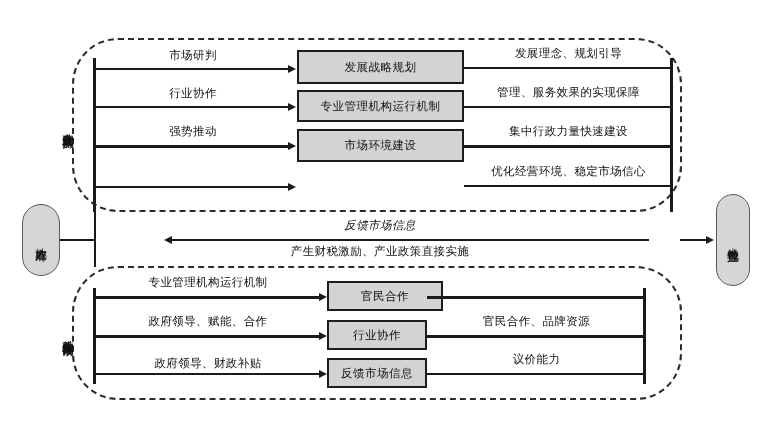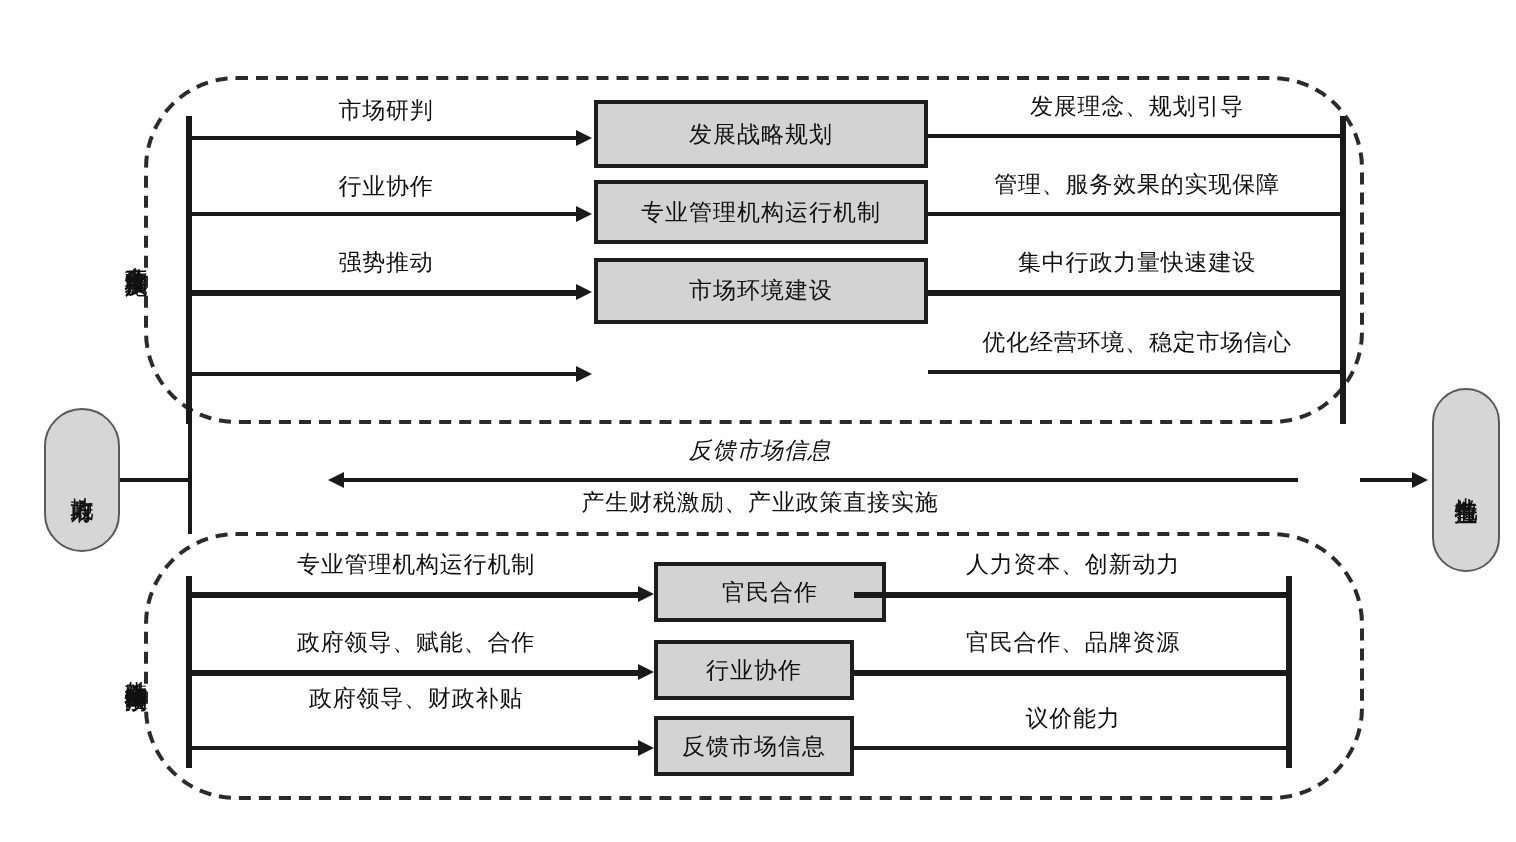--- a/index.html
+++ b/index.html
@@ -155,33 +155,32 @@
   <div class="vline" style="left:93px; top:288px; width:2.5px; height:96px;"></div>
 
   <div class="vline" style="left:643px; top:288px; width:2.5px; height:96px;"></div>
 
   <div class="caption" style="left:95px; top:275px; width:226px;">专业管理机构运行机制</div>
   <div class="hline" style="left:93px; top:296px; width:227px; height:2.6px;"></div>
   <div class="arrowhead arrow-right" style="left:319px; top:292.8px;"></div>
 
   <div class="gbox" style="left:327px; top:281px; width:116px; height:30px;">官民合作</div>
 
-  <div class="caption" style="left:429px; top:275px; width:215px;">人力资本、创新动力</div>
   <div class="hline" style="left:427px; top:296px; width:218px; height:2.6px;"></div>
 
   <div class="caption" style="left:95px; top:314px; width:226px;">政府领导、赋能、合作</div>
   <div class="hline" style="left:93px; top:335px; width:227px; height:2.6px;"></div>
   <div class="arrowhead arrow-right" style="left:319px; top:331.8px;"></div>
 
   <div class="gbox" style="left:327px; top:320px; width:100px; height:30px;">行业协作</div>
 
   <div class="caption" style="left:429px; top:314px; width:215px;">官民合作、品牌资源</div>
   <div class="hline" style="left:427px; top:335px; width:218px; height:2.6px;"></div>
 
-  <div class="caption" style="left:95px; top:342px; width:226px;text-align:center;">政府领导、财政补贴</div>
+  <div class="caption" style="left:95px; top:356px; width:226px;text-align:center;">政府领导、财政补贴</div>
   <div class="hline" style="left:93px; top:373px; width:227px; height:1.6px;"></div>
   <div class="arrowhead arrow-right" style="left:319px; top:369.5px;"></div>
 
   <div class="gbox" style="left:327px; top:358px; width:100px; height:30px;">反馈市场信息</div>
 
   <div class="caption" style="left:429px; top:352px; width:215px;">议价能力</div>
   <div class="hline" style="left:427px; top:373px; width:218px; height:1.6px;"></div>
 
   <div class="oval" style="left:22px; top:204px; width:38px; height:72px;">
     <span class="vlabel">地方政府</span>

